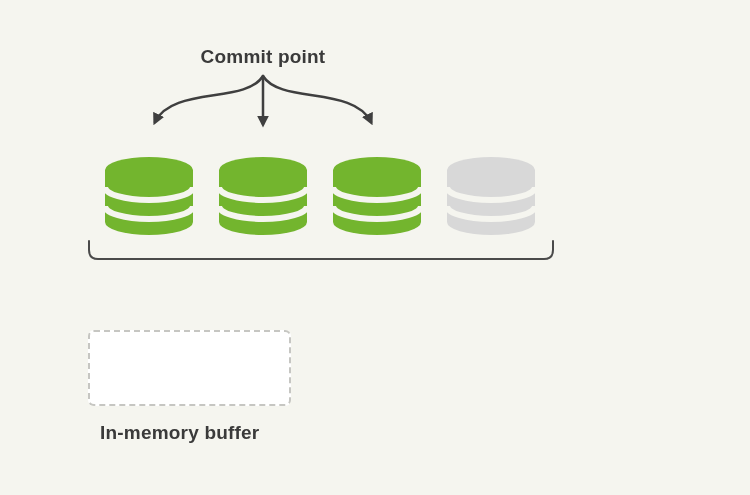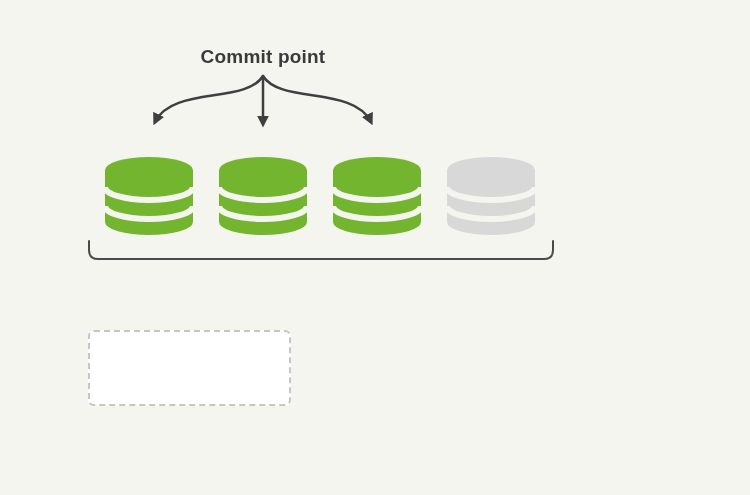--- a/index.html
+++ b/index.html
@@ -88,14 +88,15 @@
     <path class="gap-arc" d="M0,49 a44,13 0 0 0 88,0" stroke="#f5f5ef"></path>
   </svg>
 
   <svg class="bracket" width="466" height="22" viewBox="0 0 466 22">
     <path d="M1,1 v9 q0,9 9,9 h446 q9,0 9,-9 v-9" stroke="#4a4a4a"></path>
   </svg>
 
 
   <div class="buffer-box"></div>
 
+  <div class="label buffer-label">In-memory buffer</div>
 
 </div>
 
 </body></html>

